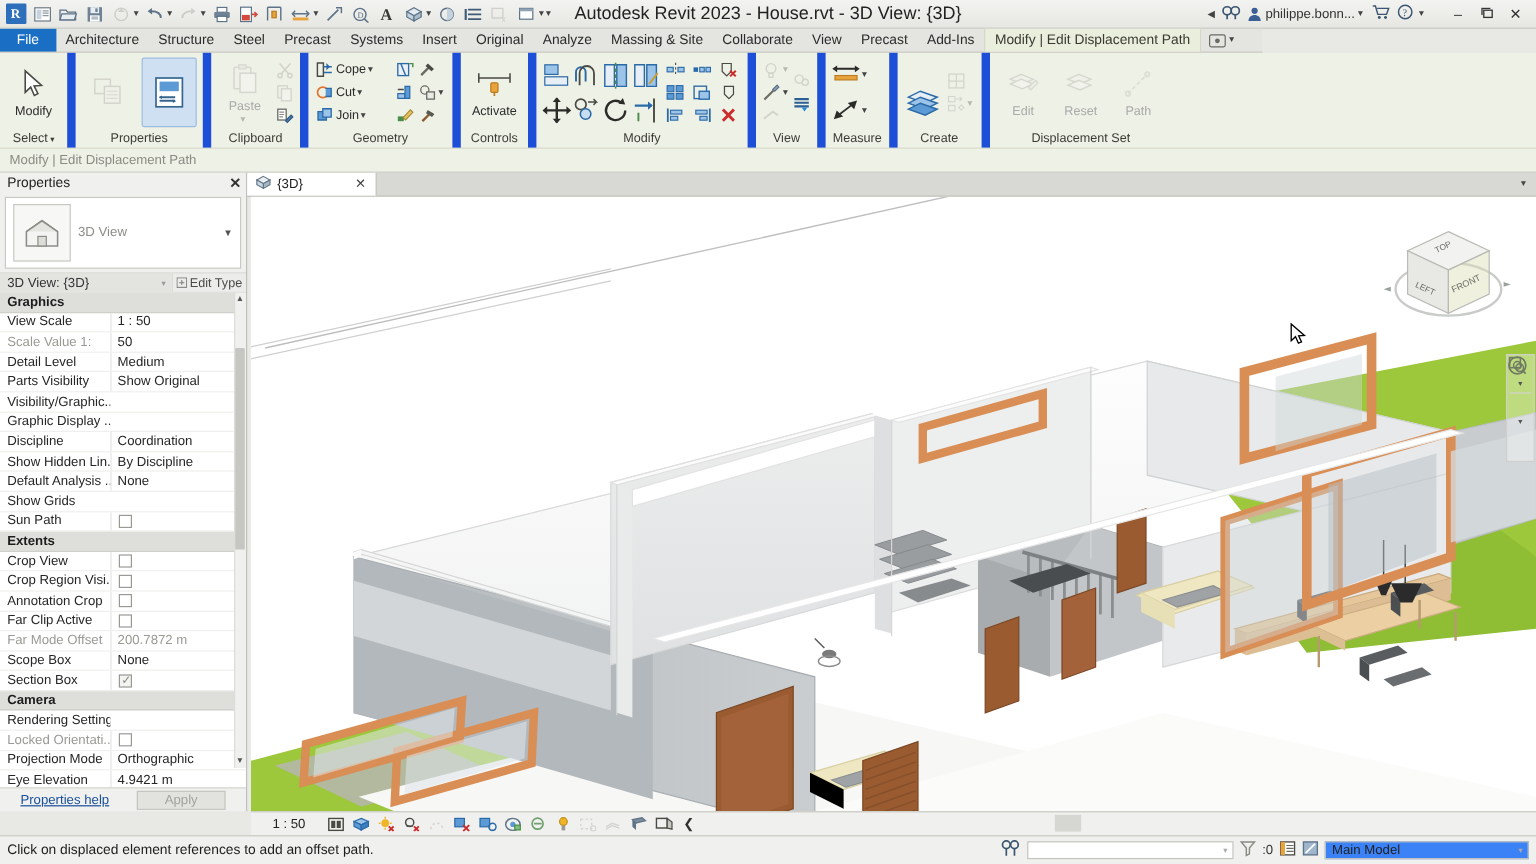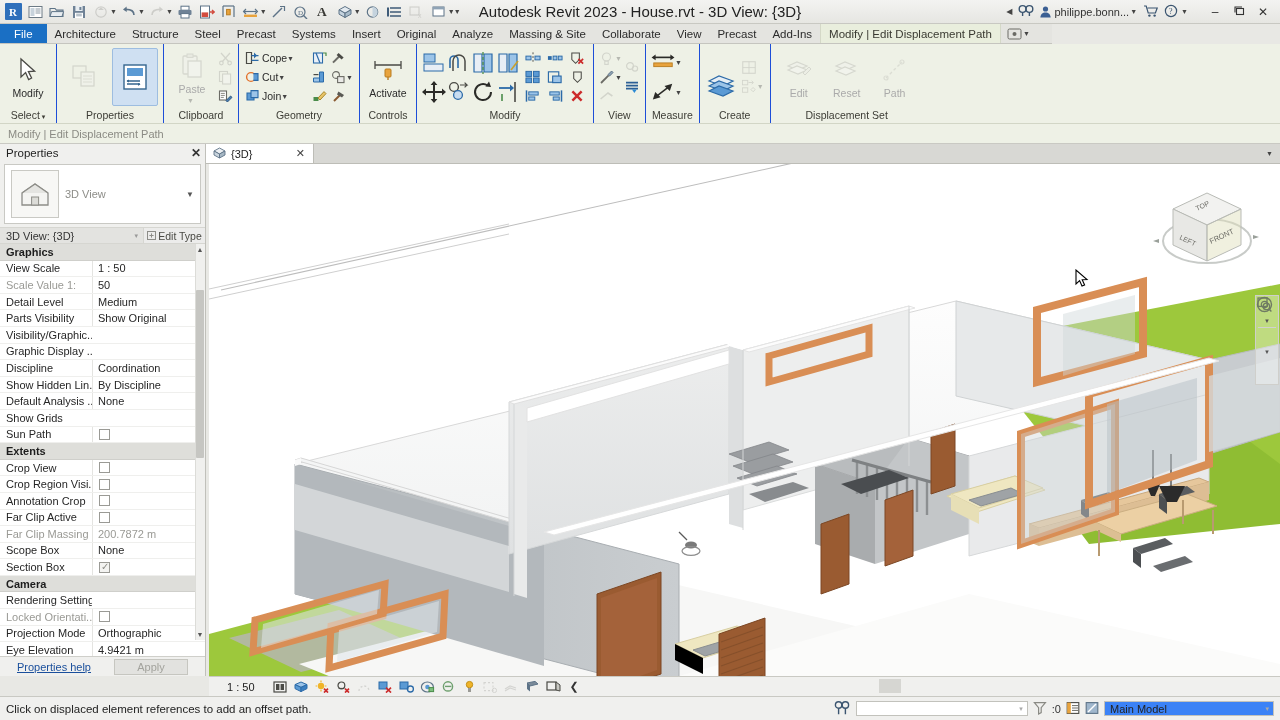--- a/index.html
+++ b/index.html
@@ -62,21 +62,21 @@
 
   
   .ribbon {
     position:absolute; left:0; top:44px; width:1280px; height:80px;
     background:#eef1e6;
     border-bottom:1px solid #d2d6c6;
     display:flex; align-items:stretch;
   }
   .panel {
     position:relative; display:flex; flex-direction:column; justify-content:space-between;
-    padding:2px 2px 0 2px; border-right:1px solid #1d4ed8;
+    padding:2px 2px 0 2px; border-right:7px solid #1d4ed8;
   }
   .panel-body { flex:1; display:flex; align-items:center; gap:1px; padding:0 3px; }
   .panel-title {
     text-align:center; font-size:10.5px; color:#3c3c35; height:15px; line-height:15px;
     white-space:nowrap; padding:0 4px;
   }
   .panel-title.drop::after { content:" \25BE"; font-size:7px; }
   .big-btn {
     display:flex; flex-direction:column; align-items:center; justify-content:center;
     width:46px; height:58px; gap:2px; border-radius:2px;
@@ -1041,21 +1041,21 @@
             <span class="cbox"></span>
           </span>
       </div>
       <div class="prow">
         <span class="k">Far Clip Active</span>
         <span class="v">
             <span class="cbox"></span>
           </span>
       </div>
       <div class="prow">
-        <span class="k dim">Far Clip Massing</span>
+        <span class="k dim">Far Mode Offset</span>
         <span class="v dim">200.7872 m</span>
       </div>
       <div class="prow">
         <span class="k">Scope Box</span>
         <span class="v">None</span>
       </div>
       <div class="prow">
         <span class="k">Section Box</span>
         <span class="v">
             <span class="cbox checked"></span>

